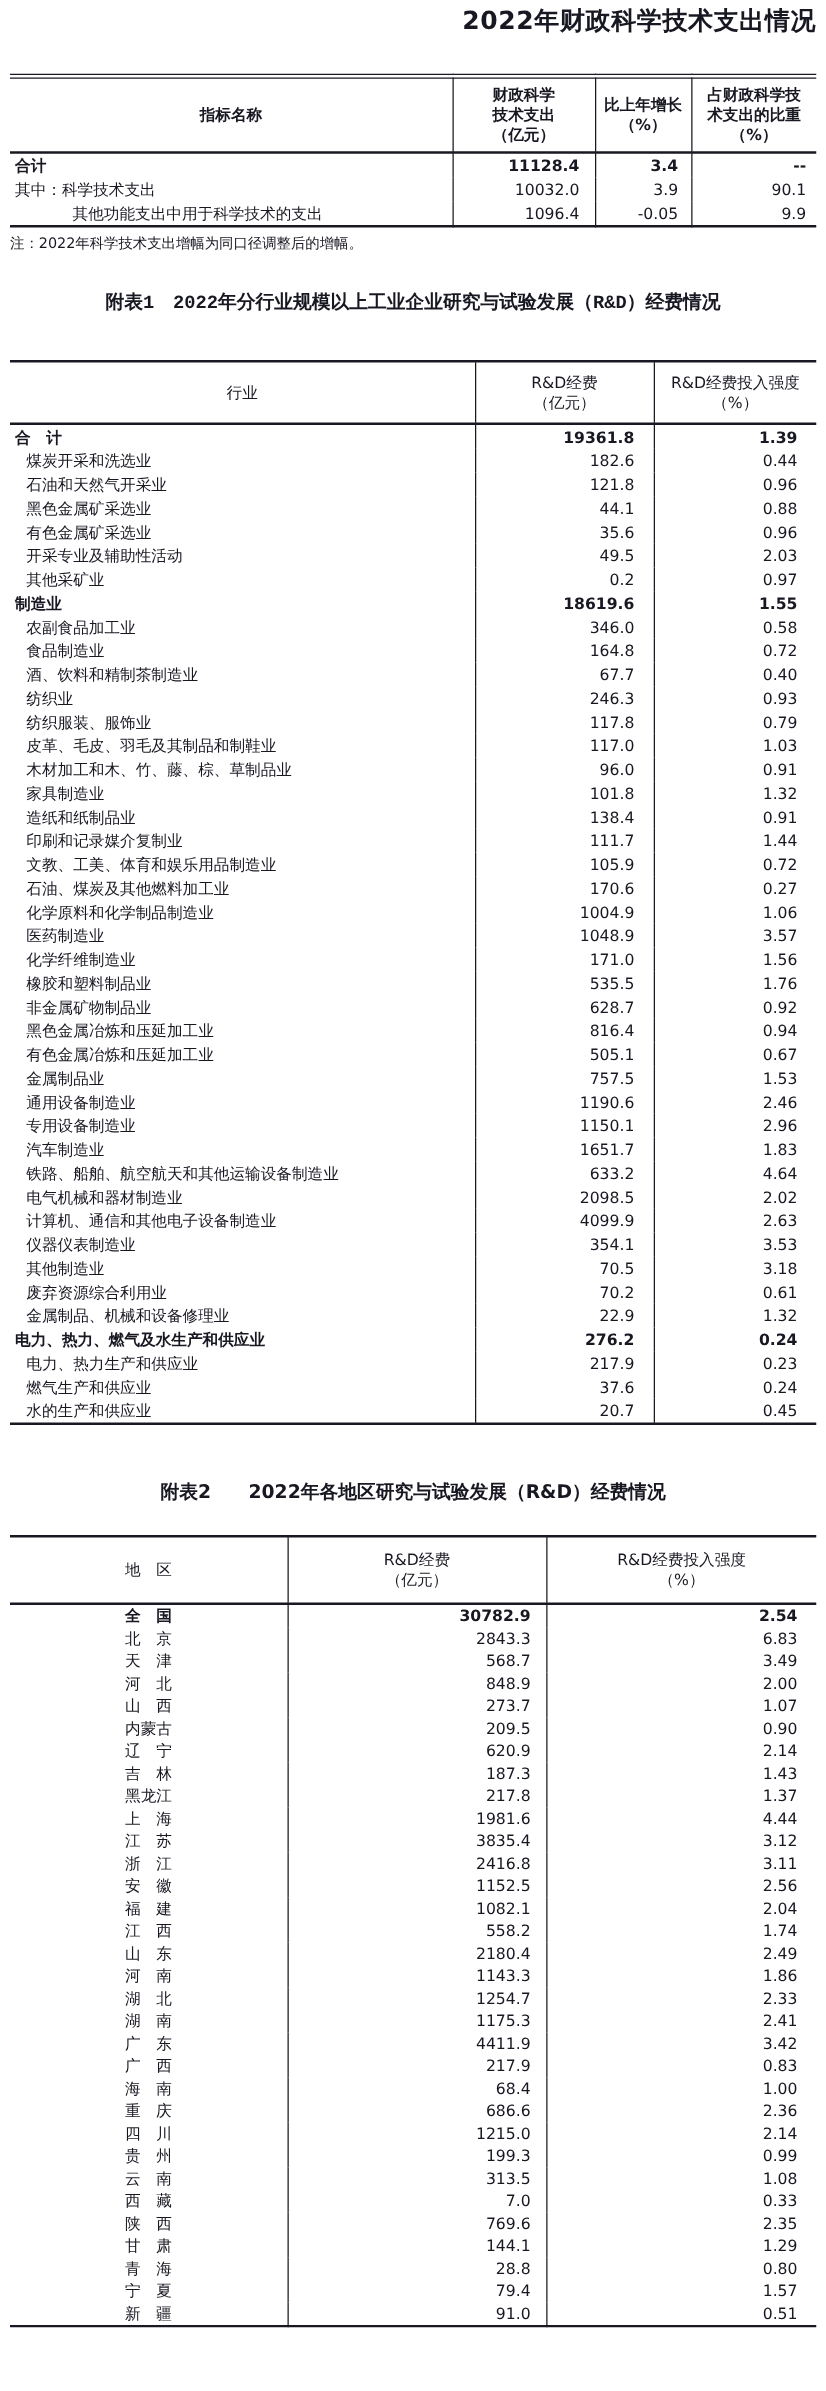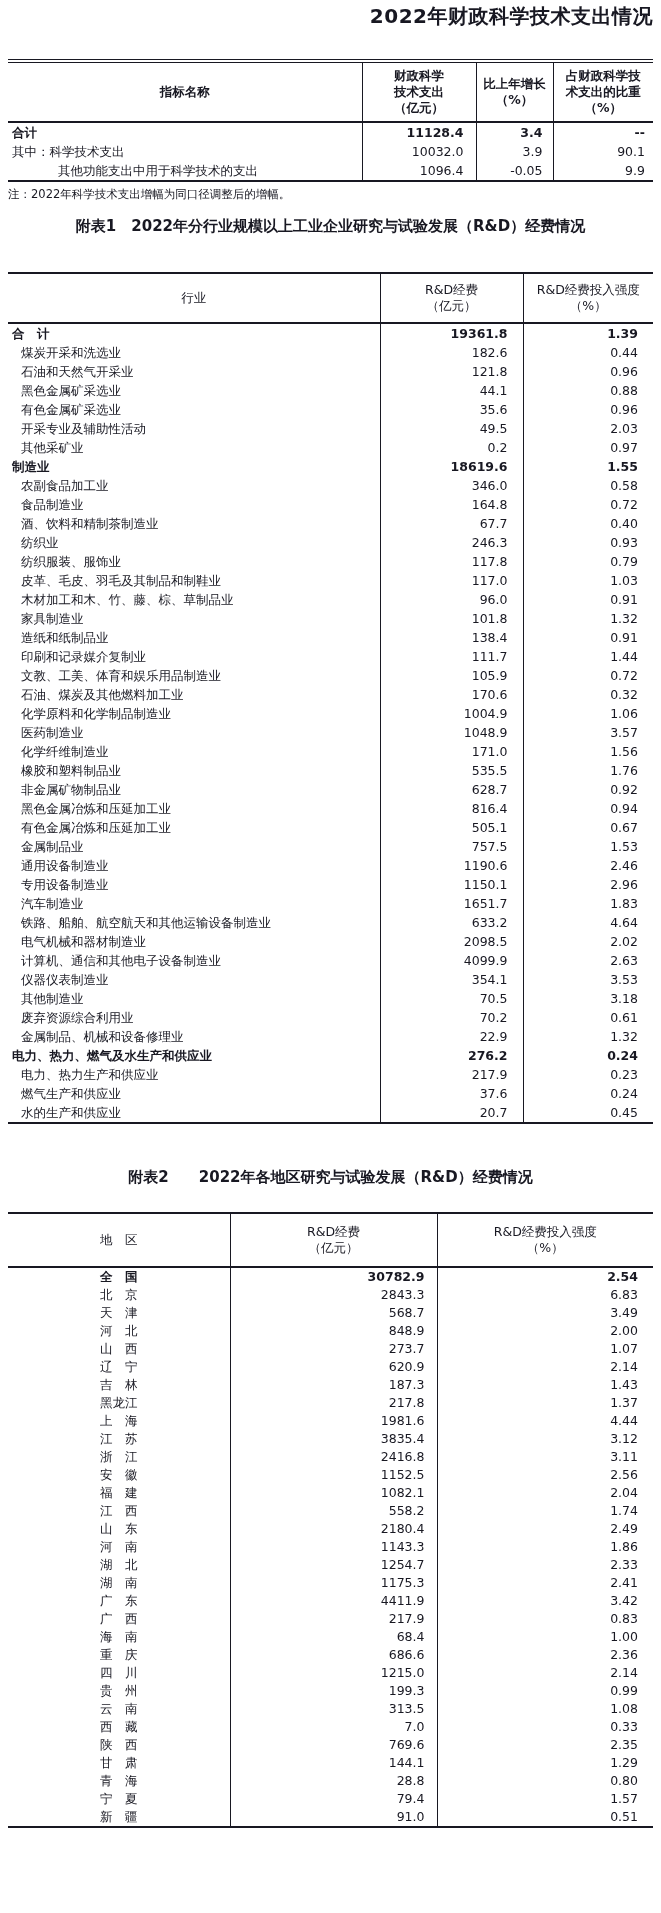--- a/index.html
+++ b/index.html
@@ -20,21 +20,21 @@
     letter-spacing: 0.5px;
     line-height: 20px;
   }
   .sub-title {
     margin: 0;
     text-align: center;
     font-size: 15px;
     font-weight: bold;
     line-height: 19px;
   }
-  #sub1 { margin-top: 16px; }
+  #sub1 { margin-top: 32px; font-family: Liberation Mono, monospace; }
   #sub2 { margin-top: 44px; }
 
   table {
     border-collapse: collapse;
     width: 645px;
     table-layout: fixed;
   }
   #t1 { margin-top: 33px; border-top: 4px double #181822; border-bottom: 2.5px solid #181822; }
   #t2 { margin-top: 36px; border-top: 2.5px solid #181822; border-bottom: 2.5px solid #181822; }
   #t3 { margin-top: 25px; border-top: 2.5px solid #181822; border-bottom: 2.5px solid #181822; }
@@ -246,21 +246,21 @@
           <td class="num">1.44</td>
         </tr>
         <tr>
           <td class="label ind1">文教、工美、体育和娱乐用品制造业</td>
           <td class="num">105.9</td>
           <td class="num">0.72</td>
         </tr>
         <tr>
           <td class="label ind1">石油、煤炭及其他燃料加工业</td>
           <td class="num">170.6</td>
-          <td class="num">0.32</td>
+          <td class="num">0.27</td>
         </tr>
         <tr>
           <td class="label ind1">化学原料和化学制品制造业</td>
           <td class="num">1004.9</td>
           <td class="num">1.06</td>
         </tr>
         <tr>
           <td class="label ind1">医药制造业</td>
           <td class="num">1048.9</td>
           <td class="num">3.57</td>
@@ -405,20 +405,25 @@
           <td class="label ind0">河　北</td>
           <td class="num">848.9</td>
           <td class="num">2.00</td>
         </tr>
         <tr>
           <td class="label ind0">山　西</td>
           <td class="num">273.7</td>
           <td class="num">1.07</td>
         </tr>
         <tr>
+          <td class="label ind0">内蒙古</td>
+          <td class="num">209.5</td>
+          <td class="num">0.90</td>
+        </tr>
+        <tr>
           <td class="label ind0">辽　宁</td>
           <td class="num">620.9</td>
           <td class="num">2.14</td>
         </tr>
         <tr>
           <td class="label ind0">吉　林</td>
           <td class="num">187.3</td>
           <td class="num">1.43</td>
         </tr>
         <tr>

